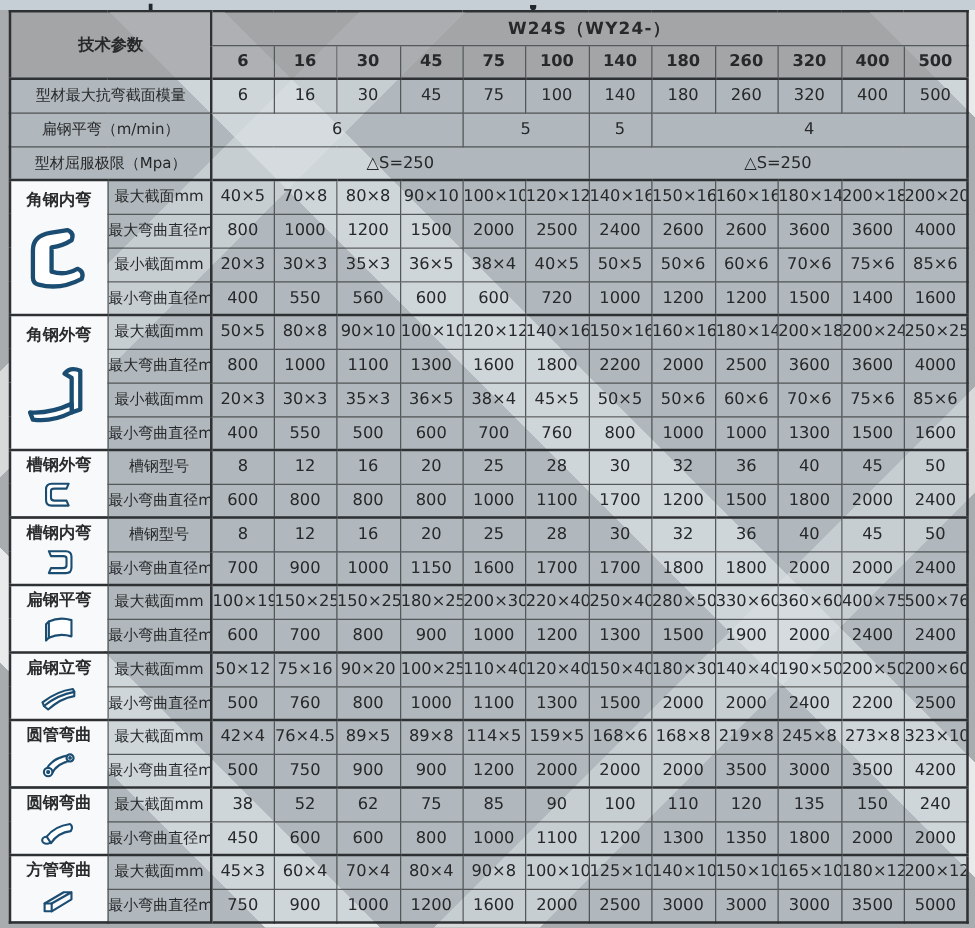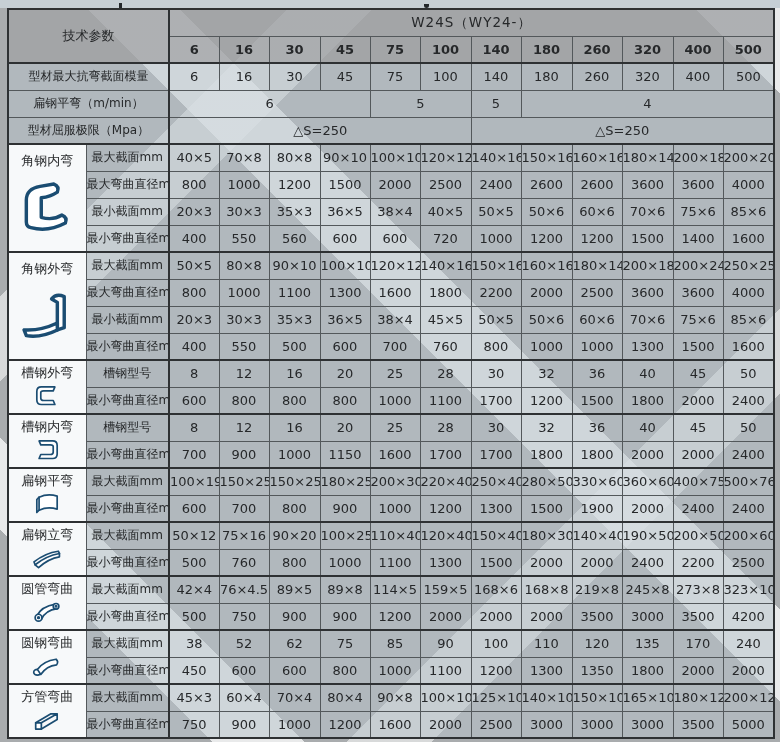--- a/index.html
+++ b/index.html
@@ -21,29 +21,29 @@
   .top-strip{height:8px;background:#c6cfd5;position:relative}
   .artifact{position:absolute;bottom:0;background:#23282c}
   .a1{left:119px;width:3px;height:5px}
   .a2{left:424px;width:5px;height:4px;border-radius:0 0 3px 3px}
 
   table.spec{border-collapse:collapse;table-layout:fixed;width:766px;margin-left:7px;
     border:2px solid #2e3133}
   tr{height:27px}
   th,td{border:1px solid #53585b;padding:0;text-align:center;vertical-align:middle;
     overflow:hidden;white-space:nowrap;font-weight:normal}
-  .hdr{background:rgba(161,164,166,.82);font-size:13px;font-weight:400}
+  .hdr{background:rgba(161,164,166,.82);font-size:13px;font-weight:700}
   .model{letter-spacing:1px;font-size:13.5px}
   .colnum{font-weight:600}
   .lab{background:rgba(184,196,204,.52);font-size:12px;font-weight:400}
   .val{background:rgba(184,196,204,.52);font-size:13px}
   .gtop{border-top:2px solid #2e3133}
   .dleft{border-left:2px solid #2e3133}
   .group-cell{background:#f7f9fa;padding:1px 0}
-  .group-name{font-size:13px;font-weight:400;color:#2a2c2e;line-height:1.25}
+  .group-name{font-size:13px;font-weight:700;color:#2a2c2e;line-height:1.25}
   .icon-wrap{display:block}
   .icon-wrap svg{display:block;margin:1px auto 0;width:46px;height:26px}
   .tall .icon-wrap svg{width:62px;height:72px}
 </style>
 </head>
 <body>
 
 <div class="page">
   <div class="top-strip">
     <span class="artifact a1"></span>
@@ -459,21 +459,21 @@
           <td class="val gtop dleft">38</td>
           <td class="val gtop">52</td>
           <td class="val gtop">62</td>
           <td class="val gtop">75</td>
           <td class="val gtop">85</td>
           <td class="val gtop">90</td>
           <td class="val gtop">100</td>
           <td class="val gtop">110</td>
           <td class="val gtop">120</td>
           <td class="val gtop">135</td>
-          <td class="val gtop">170</td>
+          <td class="val gtop">150</td>
           <td class="val gtop">240</td>
         </tr>
         <tr>
           <th class="lab">最小弯曲直径mm</th>
           <td class="val dleft">450</td>
           <td class="val">600</td>
           <td class="val">600</td>
           <td class="val">800</td>
           <td class="val">1000</td>
           <td class="val">1100</td>

